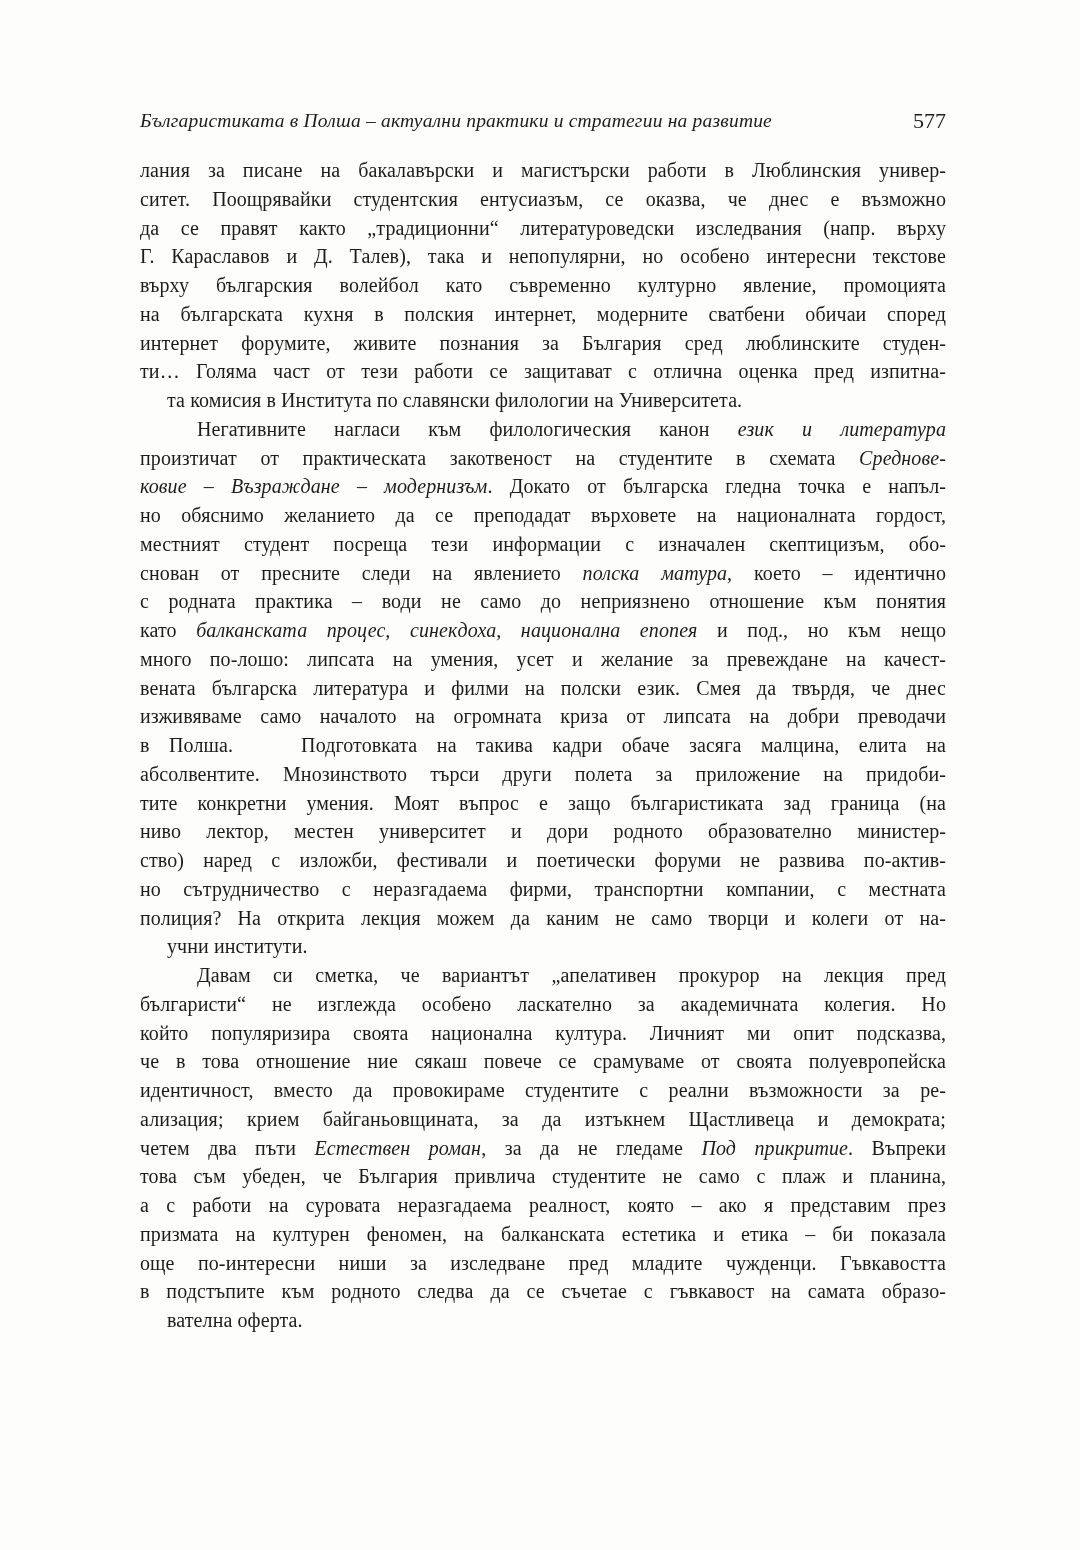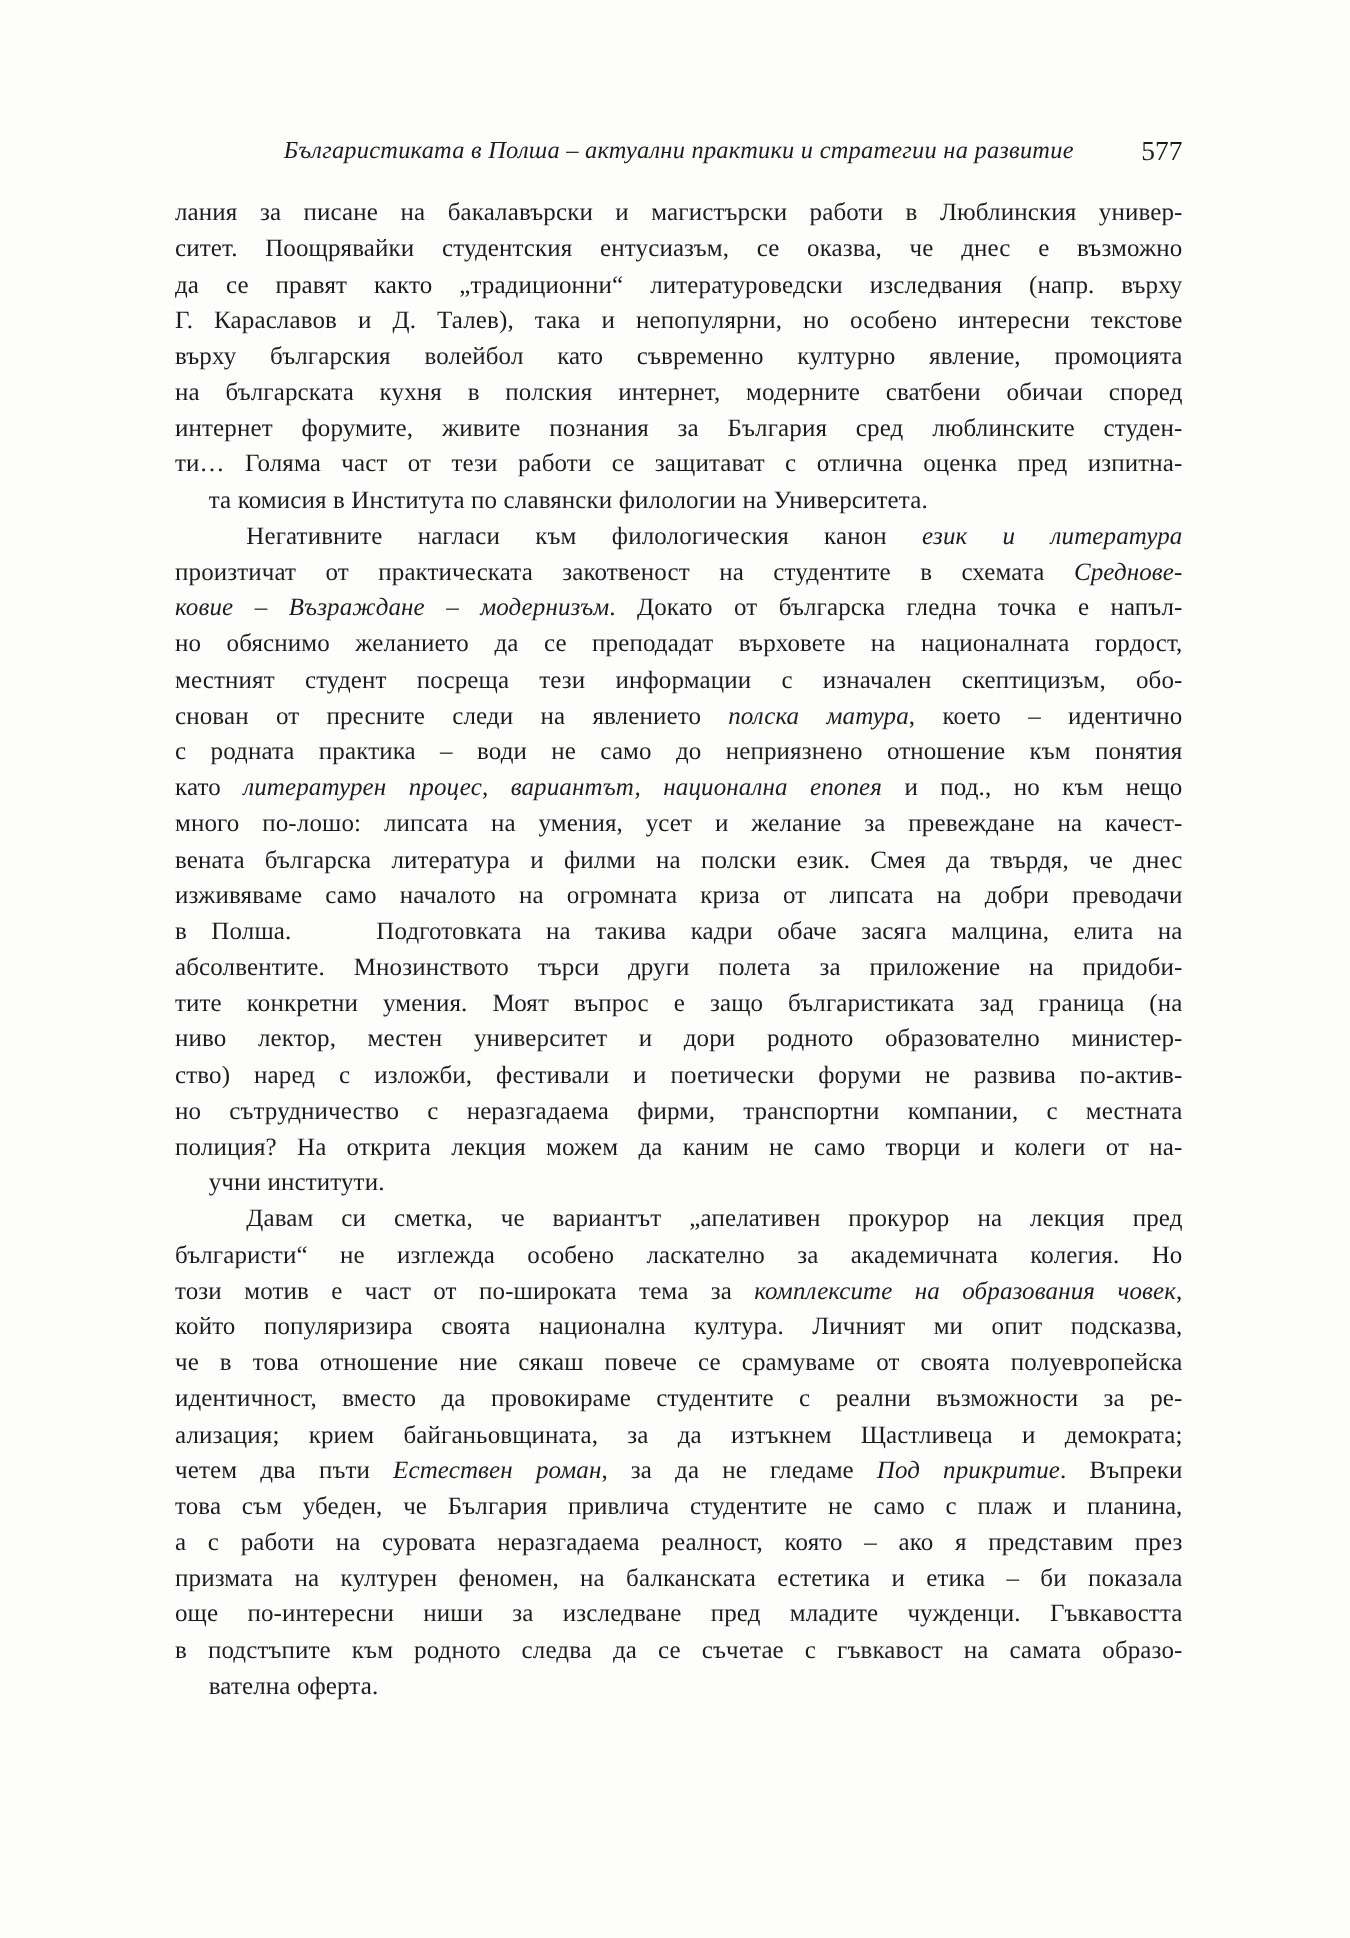--- a/index.html
+++ b/index.html
@@ -20,21 +20,20 @@
     position: absolute;
     top: 110px;
     left: 140px;
     width: 806px;
     height: 26px;
   }
   .header-title {
     position: absolute;
     left: 0;
     right: 0;
-    text-align: center;
     font-style: italic;
     font-size: 19.5px;
     letter-spacing: 0.2px;
     white-space: nowrap;
   }
   .page-number {
     position: absolute;
     right: 0;
     top: -2px;
     font-size: 22px;
@@ -85,35 +84,34 @@
       <div class="line"><span>интернет форумите, живите познания за България сред люблинските студен-</span></div>
       <div class="line"><span>ти… Голяма част от тези работи се защитават с отлична оценка пред изпитна-</span></div>
       <div class="line last"><span>та комисия в Института по славянски филологии на Университета.</span></div>
       <div class="line indent"><span>Негативните нагласи към филологическия канон </span><span class="it">език и литература</span></div>
       <div class="line"><span>произтичат от практическата закотвеност на студентите в схемата </span><span class="it">Среднове-</span></div>
       <div class="line"><span class="it">ковие – Възраждане – модернизъм</span><span>. Докато от българска гледна точка е напъл-</span></div>
       <div class="line"><span>но обяснимо желанието да се преподадат върховете на националната гордост,</span></div>
       <div class="line"><span>местният студент посреща тези информации с изначален скептицизъм, обо-</span></div>
       <div class="line"><span>снован от пресните следи на явлението </span><span class="it">полска матура</span><span>, което – идентично</span></div>
       <div class="line"><span>с родната практика – води не само до неприязнено отношение към понятия</span></div>
-      <div class="line"><span>като </span><span class="it">литературен процес, вариантът, национална епопея</span><span> и под., но към нещо</span></div>
+      <div class="line"><span>като </span><span class="it">балканската процес, синекдоха, национална епопея</span><span> и под., но към нещо</span></div>
       <div class="line"><span>много по-лошо: липсата на умения, усет и желание за превеждане на качест-</span></div>
       <div class="line"><span>вената българска литература и филми на полски език. Смея да твърдя, че днес</span></div>
       <div class="line"><span>изживяваме само началото на огромната криза от липсата на добри преводачи</span></div>
       <div class="line"><span>в Полша.</span><span class="gap"></span><span>Подготовката на такива кадри обаче засяга малцина, елита на</span></div>
       <div class="line"><span>абсолвентите. Мнозинството търси други полета за приложение на придоби-</span></div>
       <div class="line"><span>тите конкретни умения. Моят въпрос е защо българистиката зад граница (на</span></div>
       <div class="line"><span>ниво лектор, местен университет и дори родното образователно министер-</span></div>
       <div class="line"><span>ство) наред с изложби, фестивали и поетически форуми не развива по-актив-</span></div>
       <div class="line"><span>но сътрудничество с неразгадаема фирми, транспортни компании, с местната</span></div>
       <div class="line"><span>полиция? На открита лекция можем да каним не само творци и колеги от на-</span></div>
       <div class="line last"><span>учни институти.</span></div>
       <div class="line indent"><span>Давам си сметка, че вариантът „апелативен прокурор на лекция пред</span></div>
       <div class="line"><span>българисти“ не изглежда особено ласкателно за академичната колегия. Но</span></div>
-      <div class="line"><span>този мотив е част от по-широката тема за </span><span class="it">комплексите на образования човек</span><span>,</span></div>
       <div class="line"><span>който популяризира своята национална култура. Личният ми опит подсказва,</span></div>
       <div class="line"><span>че в това отношение ние сякаш повече се срамуваме от своята полуевропейска</span></div>
       <div class="line"><span>идентичност, вместо да провокираме студентите с реални възможности за ре-</span></div>
       <div class="line"><span>ализация; крием байганьовщината, за да изтъкнем Щастливеца и демократа;</span></div>
       <div class="line"><span>четем два пъти </span><span class="it">Естествен роман</span><span>, за да не гледаме </span><span class="it">Под прикритие</span><span>. Въпреки</span></div>
       <div class="line"><span>това съм убеден, че България привлича студентите не само с плаж и планина,</span></div>
       <div class="line"><span>а с работи на суровата неразгадаема реалност, която – ако я представим през</span></div>
       <div class="line"><span>призмата на културен феномен, на балканската естетика и етика – би показала</span></div>
       <div class="line"><span>още по-интересни ниши за изследване пред младите чужденци. Гъвкавостта</span></div>
       <div class="line"><span>в подстъпите към родното следва да се съчетае с гъвкавост на самата образо-</span></div>

